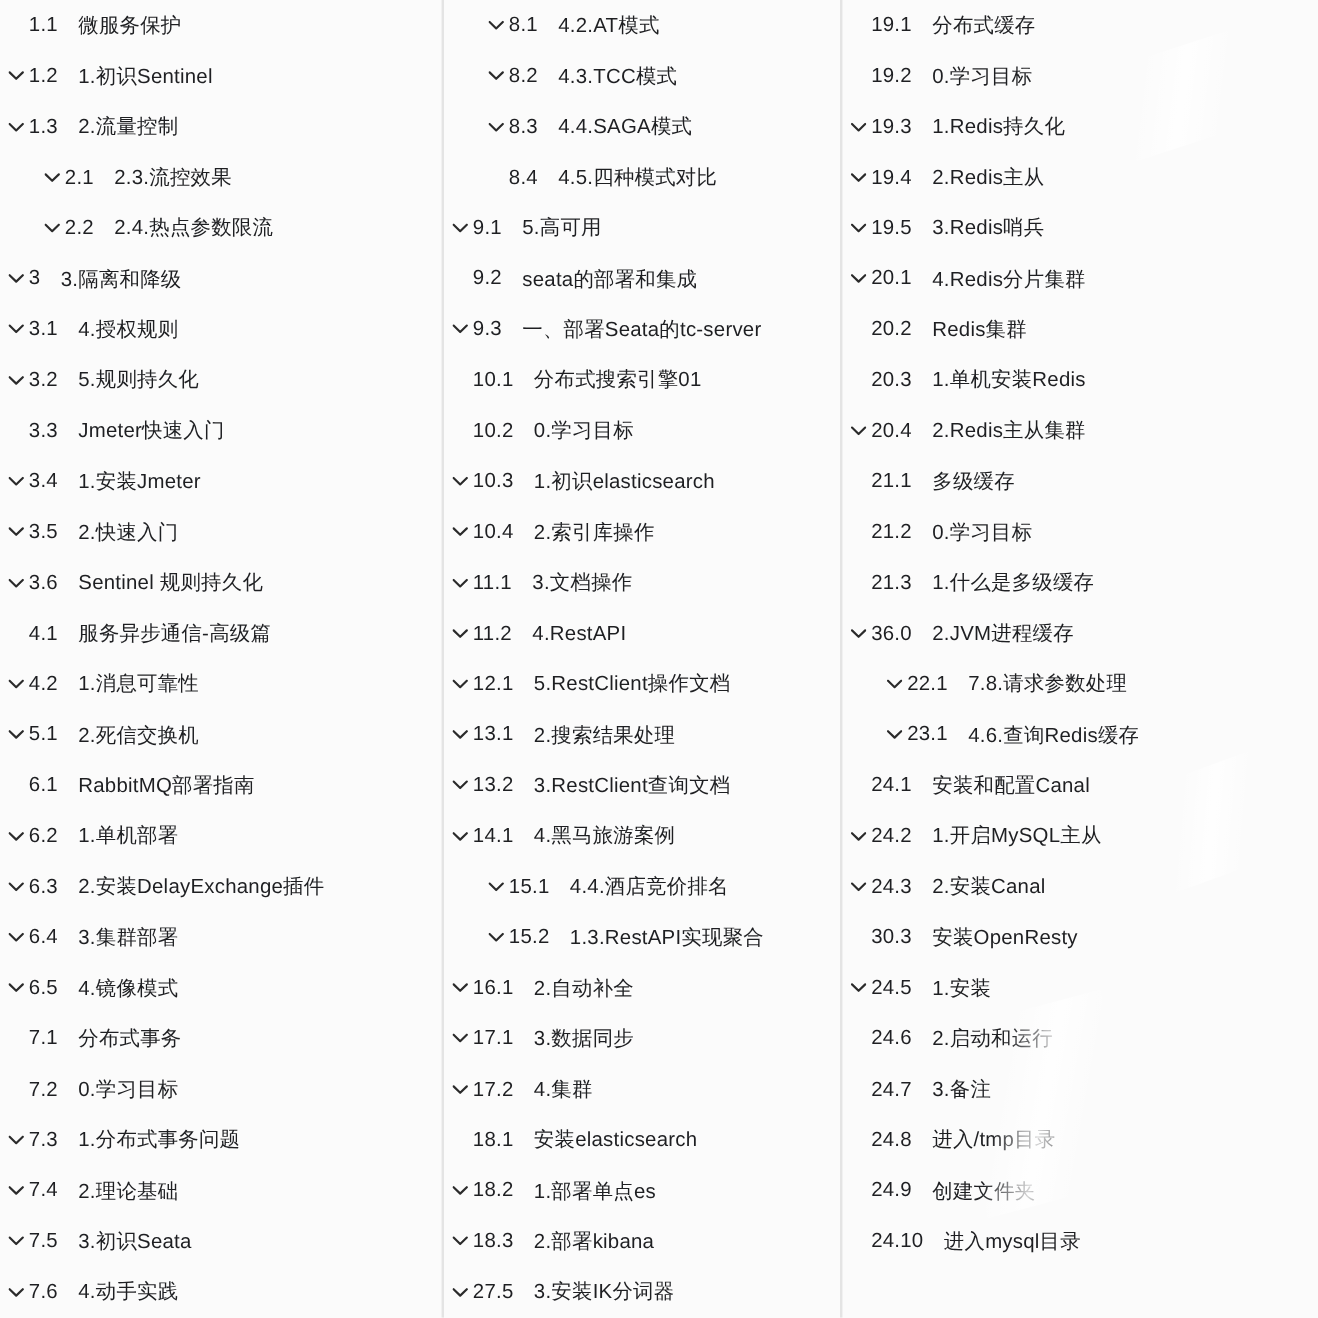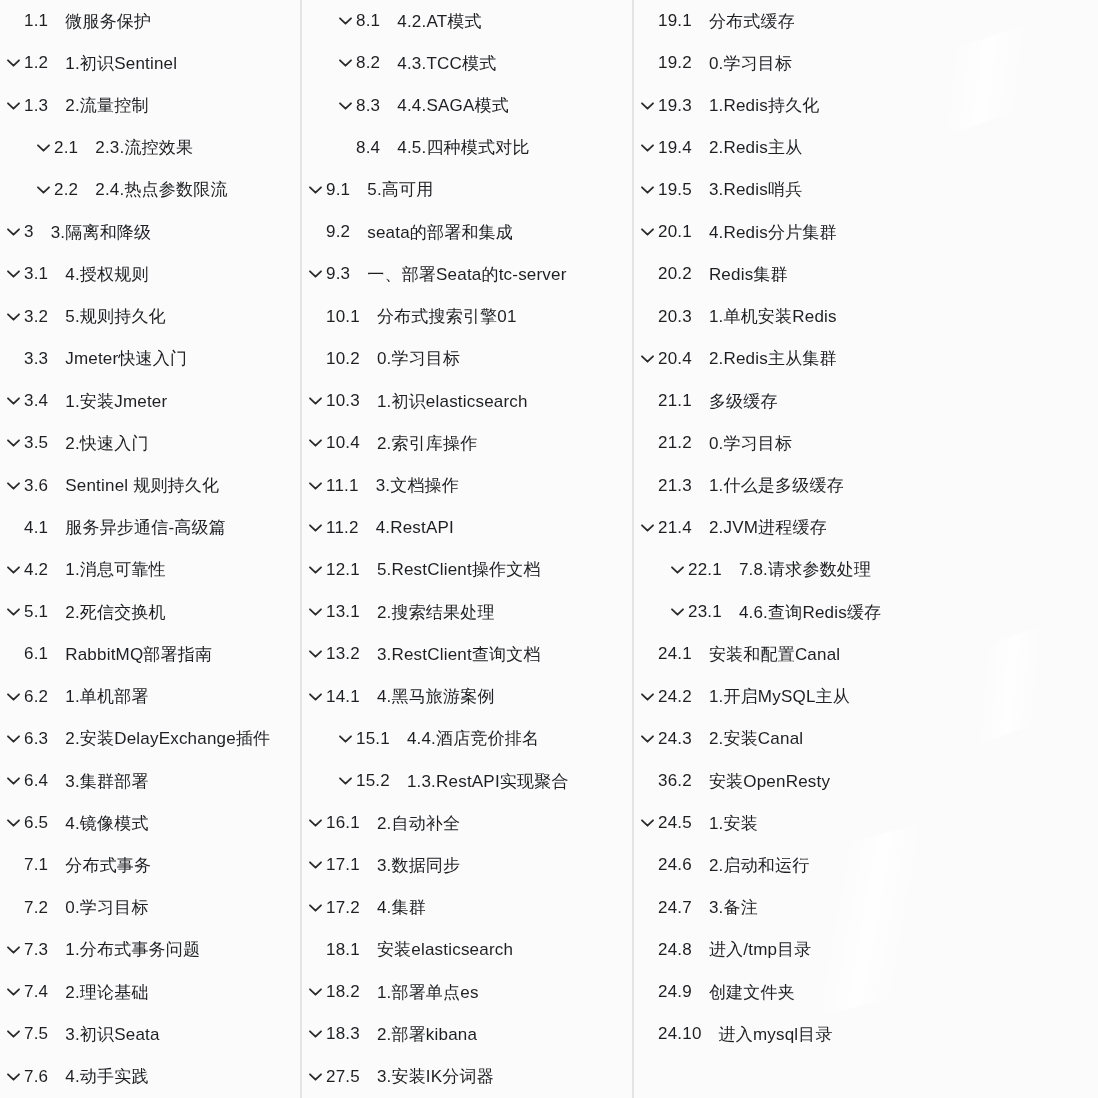--- a/index.html
+++ b/index.html
@@ -15,21 +15,21 @@
     display: flex;
     background: #fbfbfb;
     position: relative;
   }
   .col {
     box-sizing: border-box;
     height: 1098px;
     overflow: hidden;
     padding-top: 0;
   }
-  .col-1 { width: 300px; text-align: right; }
+  .col-1 { width: 368px; text-align: right; }
   .col-2 { width: 332px; border-left: 2px solid #e4e4e4; }
   .col-3 { width: 361px; border-left: 2px solid #e4e4e4; text-align: right; }
   .row {
     height: 42.23px;
     display: flex;
     align-items: center;
     padding-left: 7px;
     box-sizing: border-box;
     white-space: nowrap;
     cursor: default;
@@ -576,21 +576,21 @@
         <span class="chev"></span>
         <span class="num">21.3</span>
         <span class="label">1.什么是多级缓存</span>
       </div>
       <div class="row">
         <span class="chev">
           <svg width="13" height="8" viewBox="0 0 13 8" xmlns="http://www.w3.org/2000/svg">
             <polyline points="1,1.3 6.5,6.7 12,1.3" fill="none" stroke="#2b2b2b" stroke-width="1.8" stroke-linecap="round" stroke-linejoin="round"></polyline>
           </svg>
         </span>
-        <span class="num">21.4</span>
+        <span class="num">36.0</span>
         <span class="label">2.JVM进程缓存</span>
       </div>
       <div class="row indent">
         <span class="chev">
           <svg width="13" height="8" viewBox="0 0 13 8" xmlns="http://www.w3.org/2000/svg">
             <polyline points="1,1.3 6.5,6.7 12,1.3" fill="none" stroke="#2b2b2b" stroke-width="1.8" stroke-linecap="round" stroke-linejoin="round"></polyline>
           </svg>
         </span>
         <span class="num">22.1</span>
         <span class="label">7.8.请求参数处理</span>
@@ -622,21 +622,21 @@
         <span class="chev">
           <svg width="13" height="8" viewBox="0 0 13 8" xmlns="http://www.w3.org/2000/svg">
             <polyline points="1,1.3 6.5,6.7 12,1.3" fill="none" stroke="#2b2b2b" stroke-width="1.8" stroke-linecap="round" stroke-linejoin="round"></polyline>
           </svg>
         </span>
         <span class="num">24.3</span>
         <span class="label">2.安装Canal</span>
       </div>
       <div class="row">
         <span class="chev"></span>
-        <span class="num">36.2</span>
+        <span class="num">30.3</span>
         <span class="label">安装OpenResty</span>
       </div>
       <div class="row">
         <span class="chev">
           <svg width="13" height="8" viewBox="0 0 13 8" xmlns="http://www.w3.org/2000/svg">
             <polyline points="1,1.3 6.5,6.7 12,1.3" fill="none" stroke="#2b2b2b" stroke-width="1.8" stroke-linecap="round" stroke-linejoin="round"></polyline>
           </svg>
         </span>
         <span class="num">24.5</span>
         <span class="label">1.安装</span>

